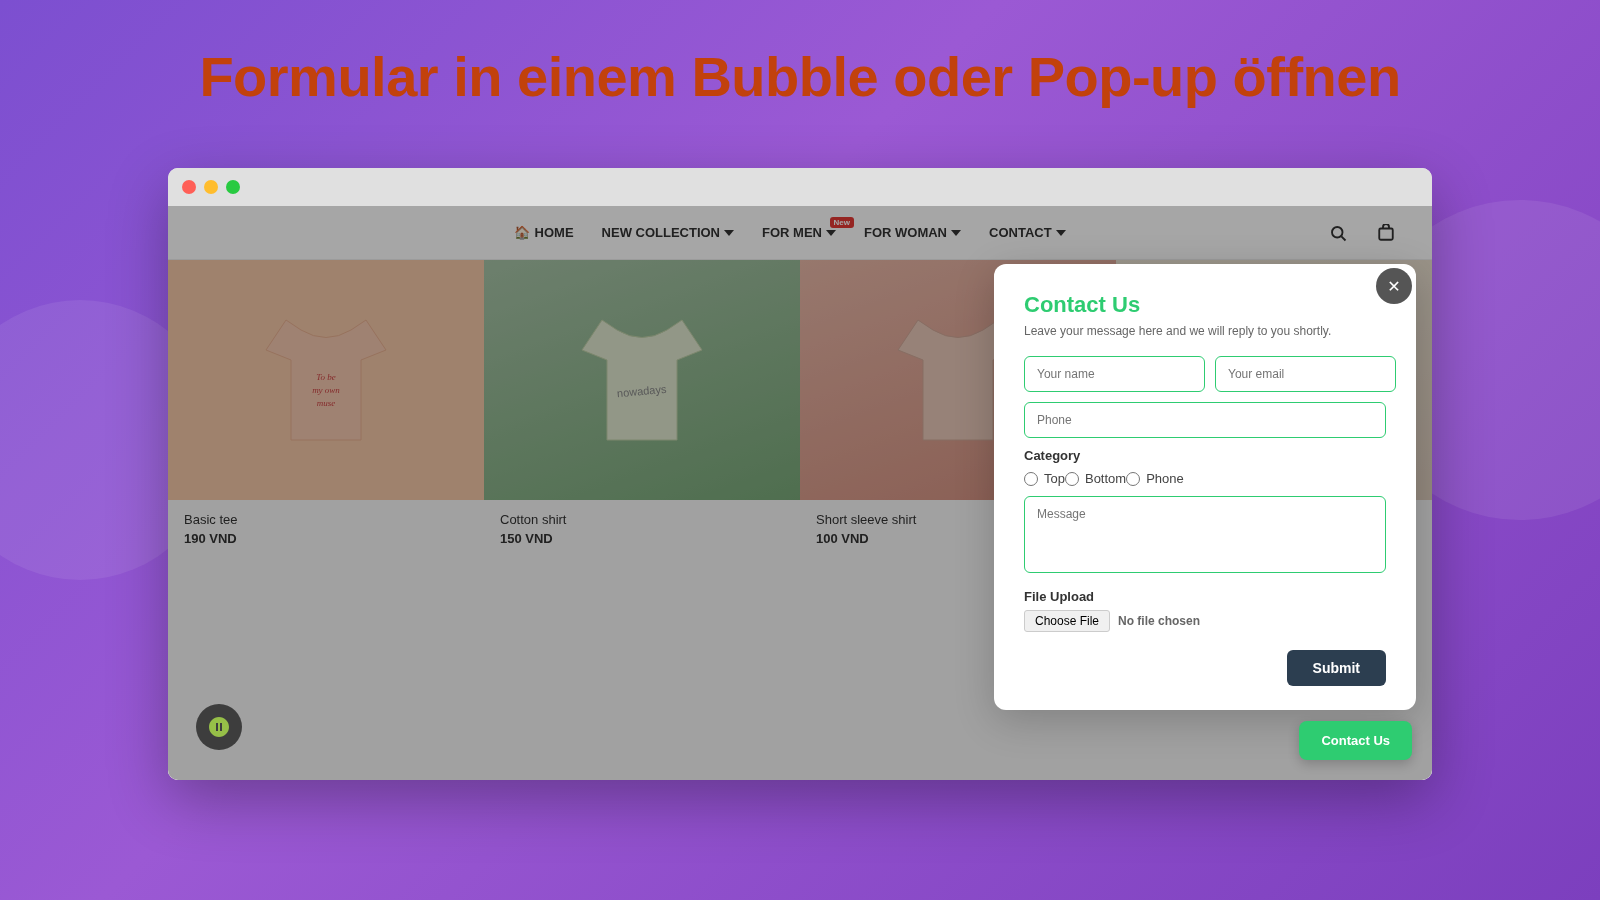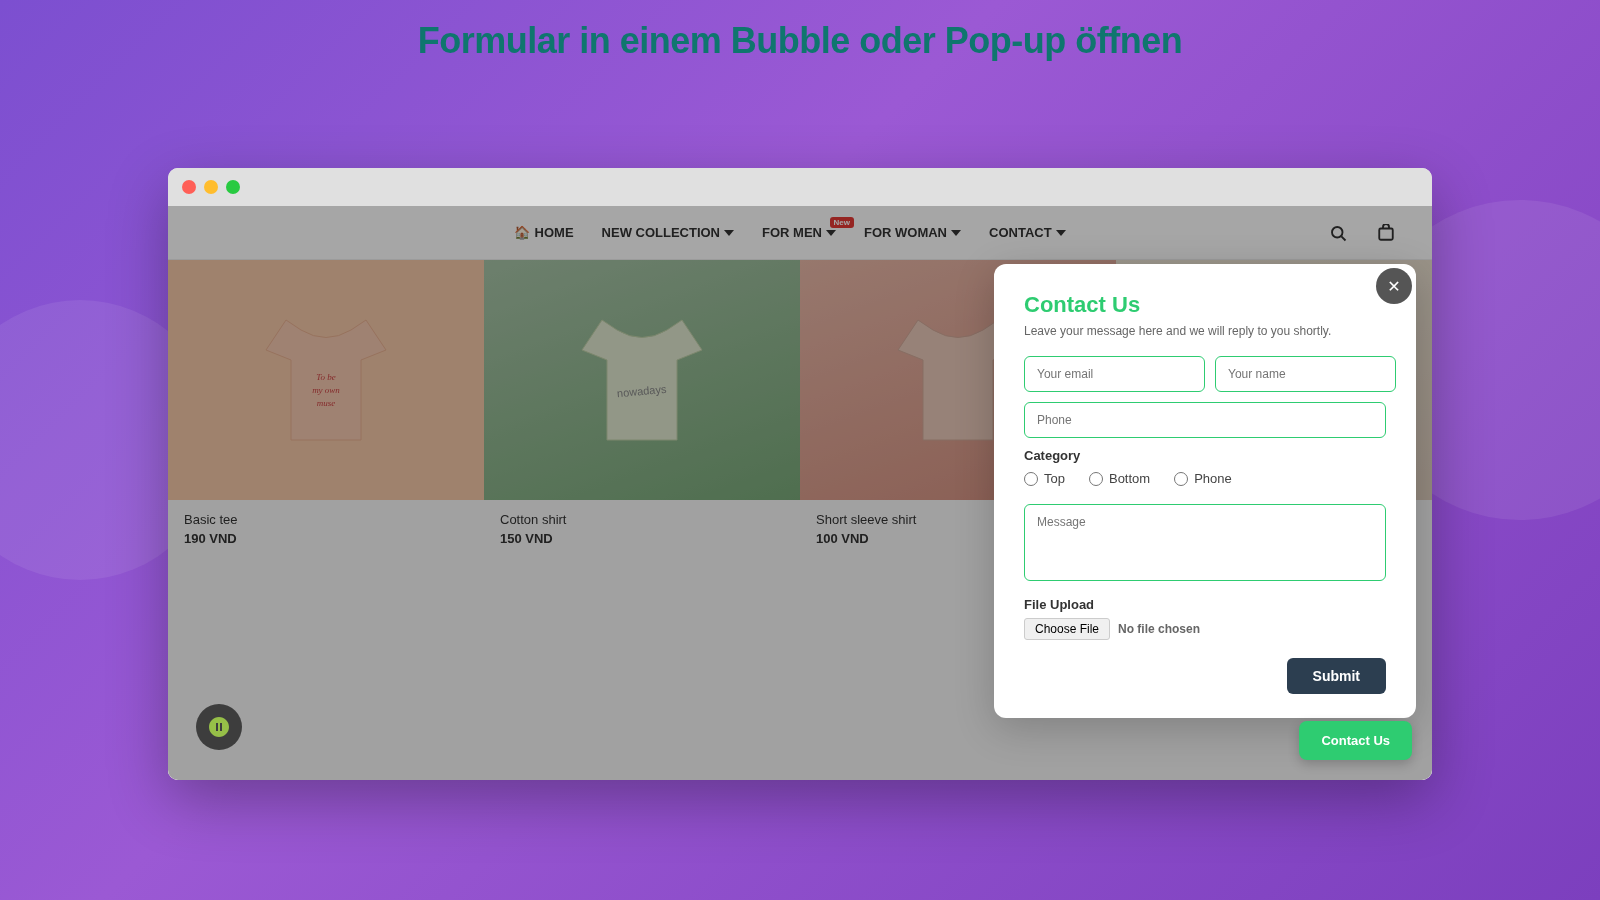--- a/index.html
+++ b/index.html
@@ -27,25 +27,25 @@
       width: 320px;
       height: 320px;
       border-radius: 50%;
       background: rgba(255,255,255,0.08);
       top: 200px;
       right: -80px;
     }
 
     
     .page-title {
-      color: #0f766e;
-      font-size: 36px;
+      color: #c2410c;
+      font-size: 56px;
       font-weight: 800;
       text-align: center;
-      padding-top: 20px;
+      padding-top: 44px;
       padding-bottom: 40px;
       letter-spacing: -0.5px;
     }
 
     
     .browser-window {
       position: absolute;
       top: 168px;
       left: 168px;
       width: 1264px;
@@ -284,22 +284,21 @@
       margin-bottom: 10px;
     }
     .category-label {
       font-size: 13px;
       font-weight: 600;
       color: #333;
       margin-bottom: 8px;
     }
     .radio-group {
       display: flex;
-      gap: 24px;
-      margin-bottom: 18px;
+      margin-bottom: 10px;
     }
     .radio-item {
       display: flex;
       align-items: center;
       gap: 6px;
       font-size: 13px;
       color: #444;
       cursor: pointer;
     }
     .radio-input {
@@ -528,22 +527,22 @@
     <div class="overlay-dim"></div>
 
     <div class="close-btn">✕</div>
 
     <div class="contact-modal">
       <div class="modal-title">Contact Us</div>
       <div class="modal-subtitle">Leave your message here and we will reply to you shortly.</div>
 
       
       <div class="form-row">
+        <input class="form-input" type="text" placeholder="Your name" style="">
         <input class="form-input" type="email" placeholder="Your email" style="">
-        <input class="form-input" type="text" placeholder="Your name" style="">
       </div>
 
       
       <input class="form-input-full" type="tel" placeholder="Phone" style="">
 
       
       <div class="category-label">Category</div>
       <div class="radio-group">
         <label class="radio-item">
           <input type="radio" name="category" class="radio-input" style="">

